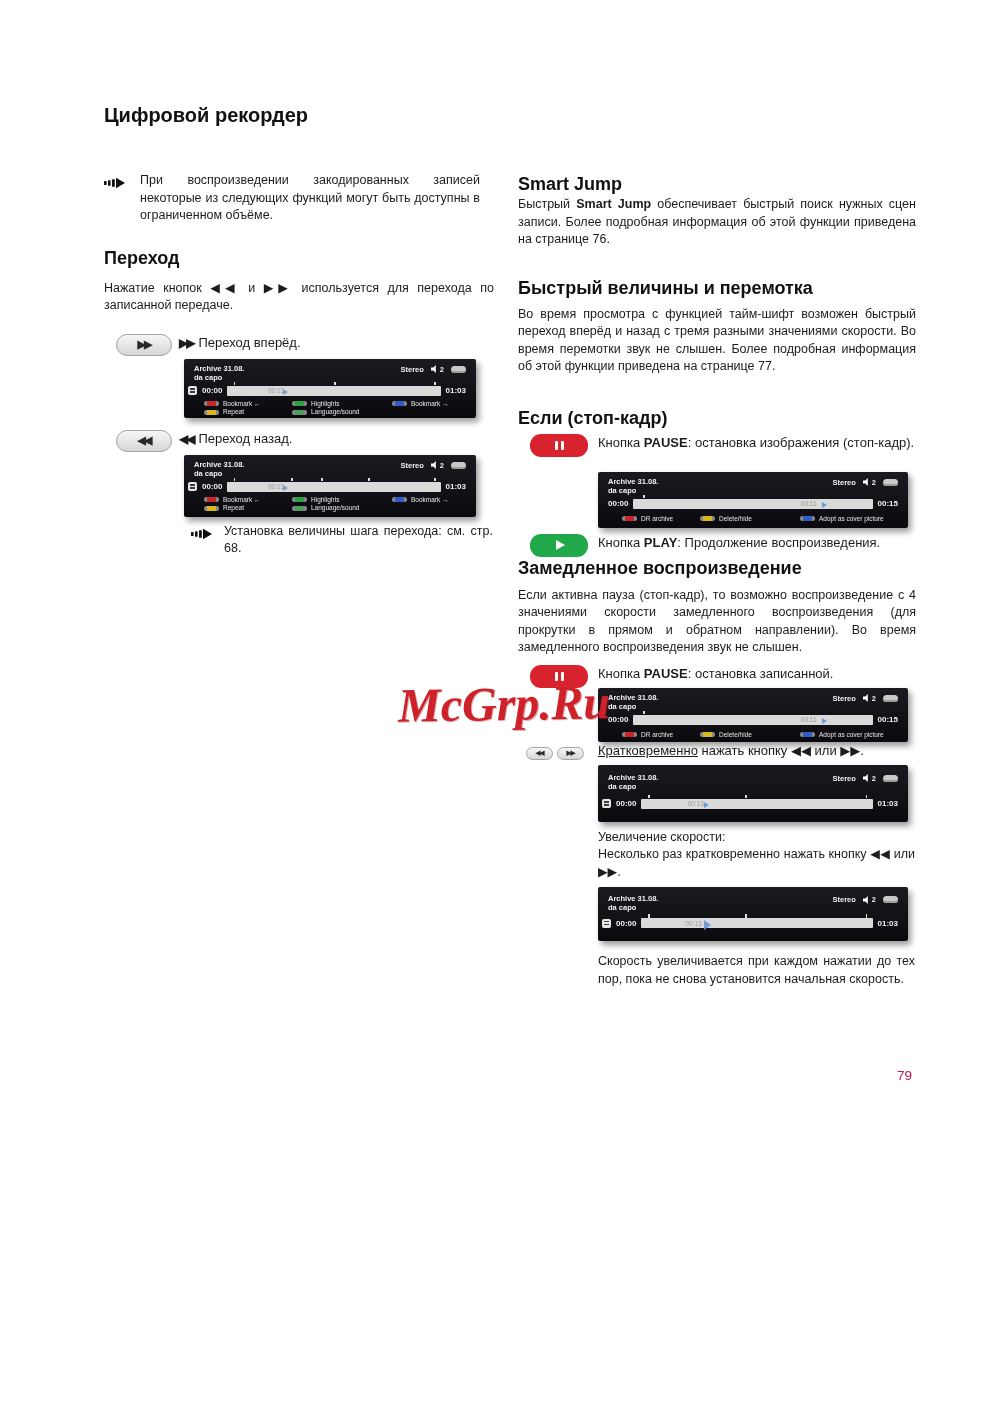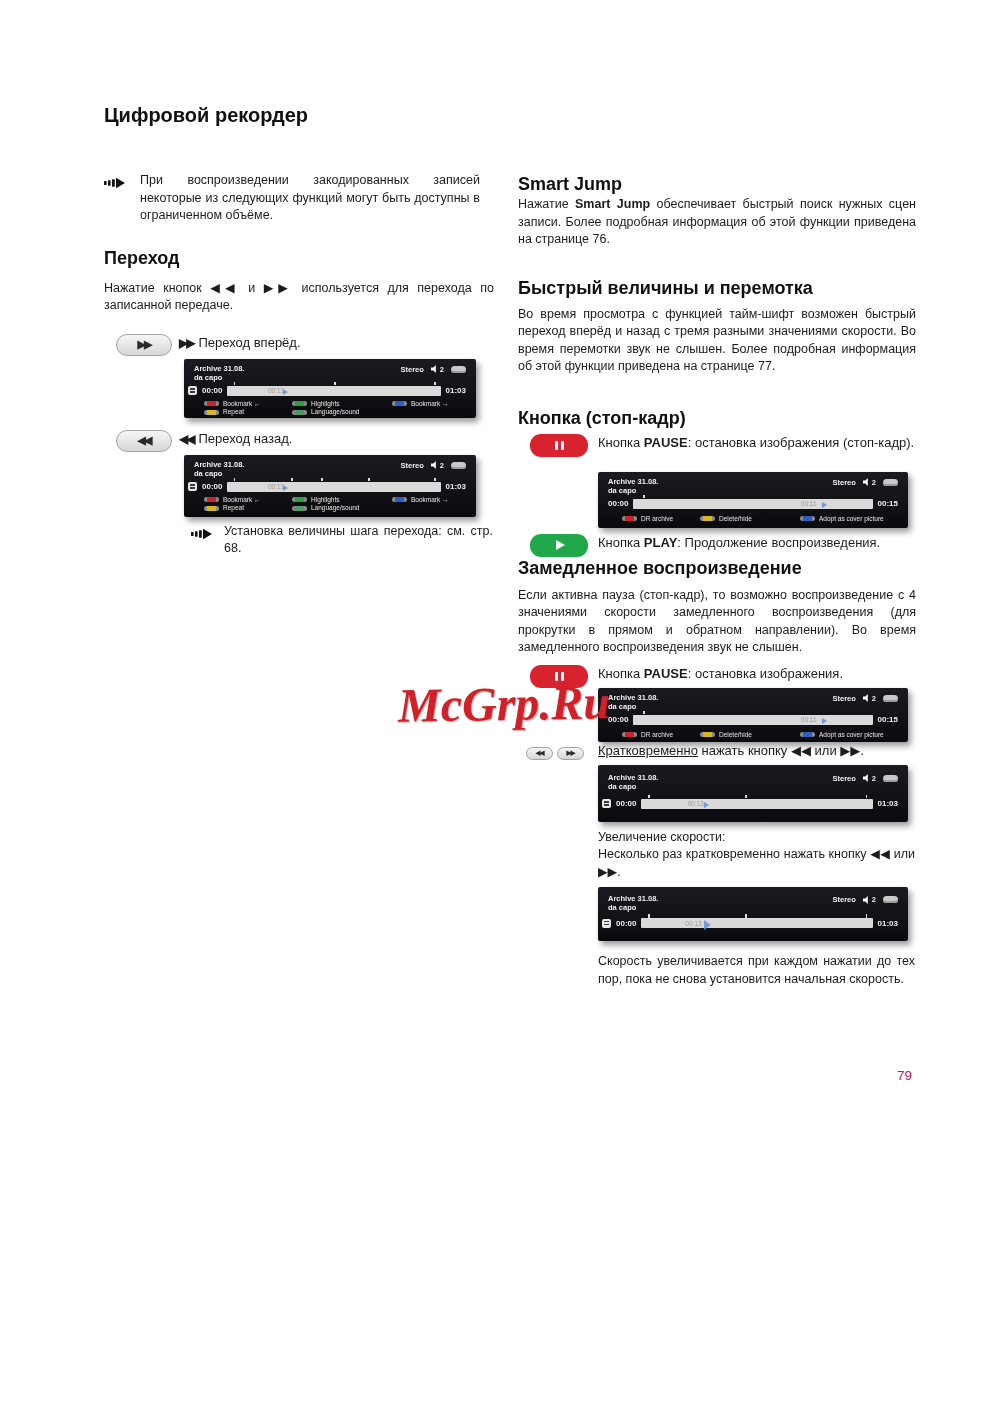--- a/index.html
+++ b/index.html
@@ -217,26 +217,26 @@
           <polygon points="12,0.8 21,6 12,11.2"></polygon>
         </svg>
     </span>
     <p class="body jt note-text">Установка величины шага перехода: см. стр. 68.</p>
   </div>
 </div>
 
 <div class="col-right">
 
   <h2>Smart Jump</h2>
-  <p class="body jt" style="margin-top:1px;"><span>Нажатие </span><b>Smart Jump</b><span> обеспечивает быстрый поиск нужных сцен записи. Более подробная информация об этой функции приведена на странице 76.</span></p>
+  <p class="body jt" style="margin-top:1px;"><span>Быстрый </span><b>Smart Jump</b><span> обеспечивает быстрый поиск нужных сцен записи. Более подробная информация об этой функции приведена на странице 76.</span></p>
 
   <h2 style="margin-top:28px;">Быстрый величины и перемотка</h2>
   <p class="body jt" style="margin-top:7px;">Во время просмотра с функцией тайм-шифт возможен быстрый переход вперёд и назад с тремя разными значениями скорости. Во время перемотки звук не слышен. Более подробная информация об этой функции приведена на странице 77.</p>
 
-  <h2 style="margin-top:31px;">Кнопка (стоп-кадр)</h2>
+  <h2 style="margin-top:31px;">Если (стоп-кадр)</h2>
 
   <div class="action-row" style="margin-top:5px;min-height:37px;">
     <span class="pill-btn red">
         <i class="pbar"></i>
         <i class="pbar"></i>
       </span>
     <p class="body jt rowtext"><span>Кнопка </span><b>PAUSE</b><span>: остановка изображения (стоп-кадр).</span></p>
   </div>
 
   <div class="osd osd-r" style="margin-top:1px;height:56px;">
@@ -280,21 +280,21 @@
   </div>
 
   <h2 style="">Замедленное воспроизведение</h2>
   <p class="body jt" style="margin-top:8px;">Если активна пауза (стоп-кадр), то возможно воспроизведение с 4 значениями скорости замедленного воспроизведения (для прокрутки в прямом и обратном направлении). Во время замедленного воспроизведения звук не слышен.</p>
 
   <div class="action-row" style="margin-top:8px;min-height:20px;">
     <span class="pill-btn red">
         <i class="pbar"></i>
         <i class="pbar"></i>
       </span>
-    <p class="body rowtext"><span>Кнопка </span><b>PAUSE</b><span>: остановка изображения.</span></p>
+    <p class="body rowtext"><span>Кнопка </span><b>PAUSE</b><span>: остановка записанной.</span></p>
   </div>
 
   <div class="osd osd-r" style="margin-top:3px;height:54px;">
     <div class="osd-head">
       <div>
           <div class="t1">Archive 31.08.</div>
            <div class="t2">da capo</div>
         </div>
       <div class="osd-status">
         <span class="st">Stereo</span>

